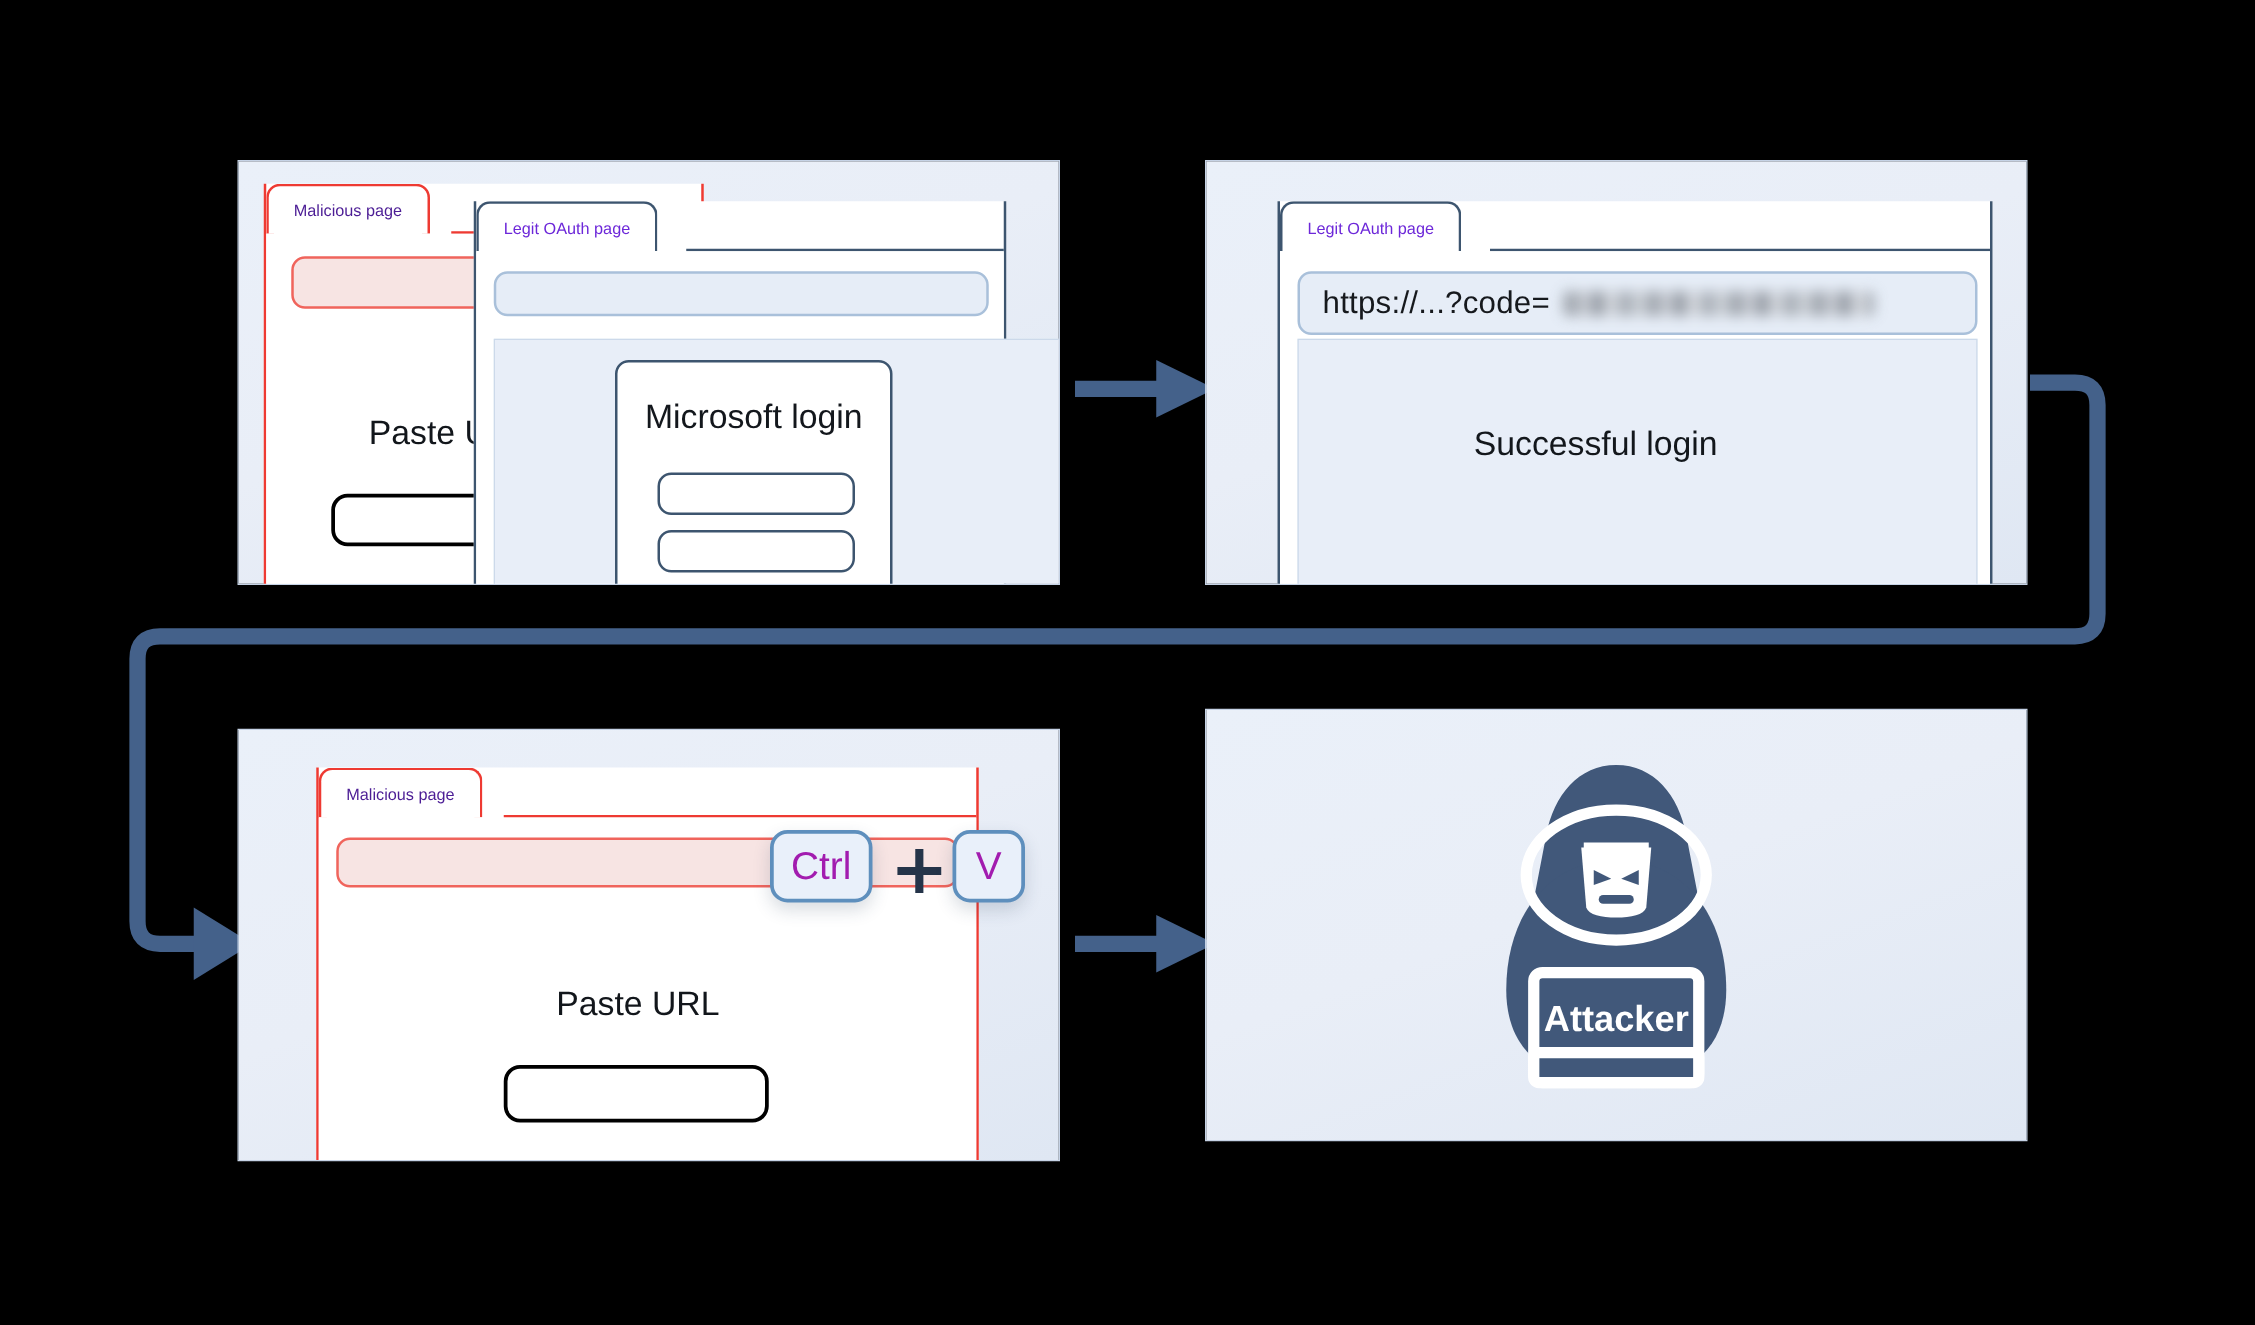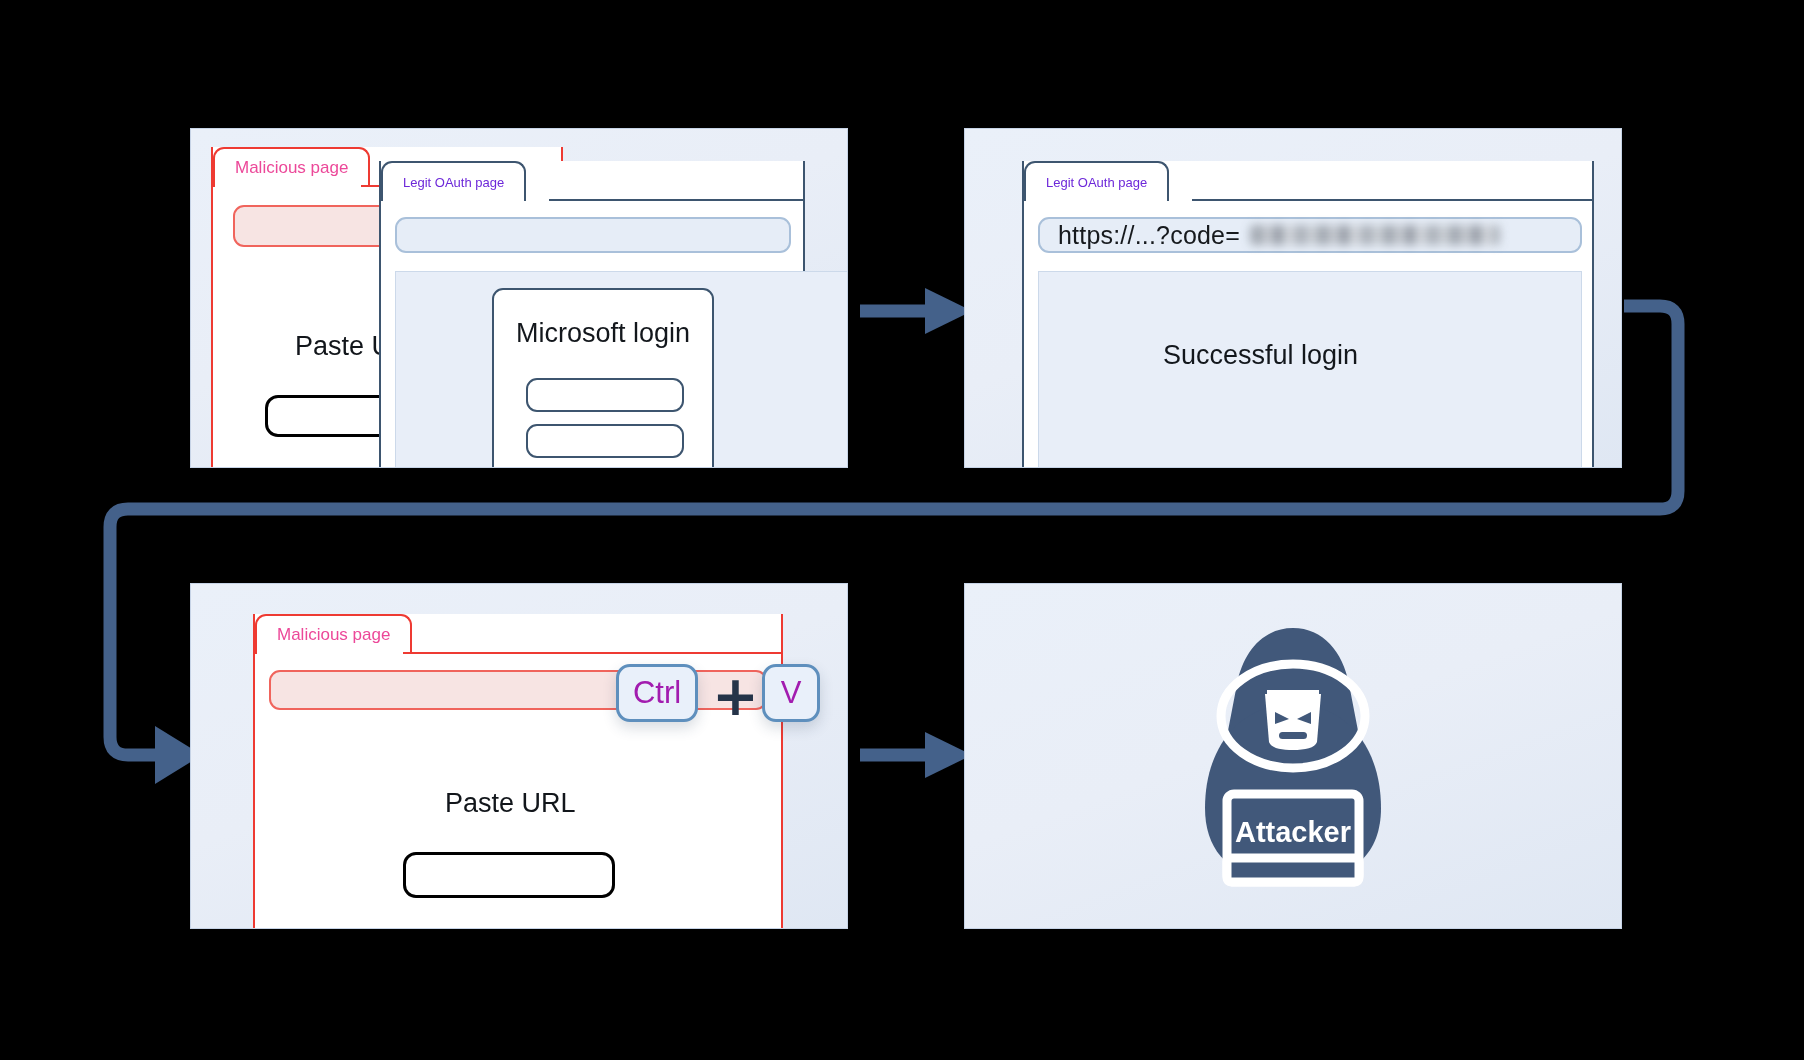--- a/index.html
+++ b/index.html
@@ -24,21 +24,21 @@
   .win .tab{position:absolute;left:0;top:0;height:40px;background:#fff;
             border-top-left-radius:11px;border-top-right-radius:11px;
             display:flex;align-items:center;box-sizing:border-box;
             padding:0 20px;white-space:nowrap;}
   .win .body{position:relative;background:#fff;box-sizing:border-box;}
 
   
   .win.red{border:2px solid #ee3a32;border-top:none;border-radius:0;
            box-sizing:border-box;}
   .win.red .tab{border:2px solid #ee3a32;border-bottom:none;
-                color:#ec4899;font-size:17px;}
+                color:#4c1d95;font-size:13px;}
   .win.red .tab-fill{position:absolute;top:38px;left:0;right:0;height:2px;
                 background:#ee3a32;}
   .urlbar.red{background:#f7e4e3;border:2px solid #f0645c;border-radius:11px;}
 
   
   .win.blue{border:2px solid #3d556f;border-top:none;box-sizing:border-box;}
   .win.blue .tab{border:2px solid #3d556f;border-bottom:none;
                  color:#6d28d9;font-size:13px;}
   .win.blue .tab-fill{position:absolute;top:38px;left:0;right:0;height:2px;
                 background:#3d556f;}
@@ -158,26 +158,26 @@
   <div class="panel" style="left:964px;top:128px;width:656px;height:338px;">
 
     <div class="win blue" style="left:57px;top:32px;width:572px;height:316px;">
       <div class="tabrow">
         <div class="tab">
           <span>Legit OAuth page</span>
         </div>
         <div class="tab-fill" style="left:168px;"></div>
       </div>
       <div class="body" style="height:276px;">
-        <div class="urlbar blue" style="left:14px;top:16px;width:544px;height:36px;">
+        <div class="urlbar blue" style="left:14px;top:16px;width:544px;height:51px;">
           <span class="urltext">https://...?code=</span>
           <span class="urlblur" style="width:250px;"></span>
         </div>
         <div class="innerpane" style="left:14px;top:70px;width:544px;height:210px;">
-          <div class="successtext" style="left:124px;top:68px;">Successful login</div>
+          <div class="successtext" style="left:140px;top:68px;">Successful login</div>
         </div>
       </div>
     </div>
   </div>
 
   <div class="panel" style="left:190px;top:583px;width:656px;height:344px;">
 
     <div class="win red" style="left:62px;top:30px;width:530px;height:322px;">
       <div class="tabrow">
         <div class="tab">
@@ -196,21 +196,21 @@
 
     <div class="keycap" style="left:425px;top:80px;width:82px;height:58px;">
       <span>Ctrl</span>
     </div>
     <div class="plus" style="left:521px;top:84px;">+</div>
     <div class="keycap" style="left:571px;top:80px;width:58px;height:58px;">
       <span>V</span>
     </div>
   </div>
 
-  <div class="panel" style="left:964px;top:583px;width:656px;height:344px;">
+  <div class="panel" style="left:964px;top:567px;width:656px;height:344px;">
 
     <div class="attacker" style="left:210px;top:36px;width:236px;height:272px;">
       <svg width="236" height="272" viewBox="0 0 236 272">
 
         <path d="M118 8 C 88 8 68 32 62 64 L 52 116 L 184 116 L 174 64 C 168 32 148 8 118 8 Z" fill="#41587a"></path>
 
         <path d="M118 84
                  C 64 84 30 128 30 188
                  C 30 232 56 262 118 262
                  C 180 262 206 232 206 188

